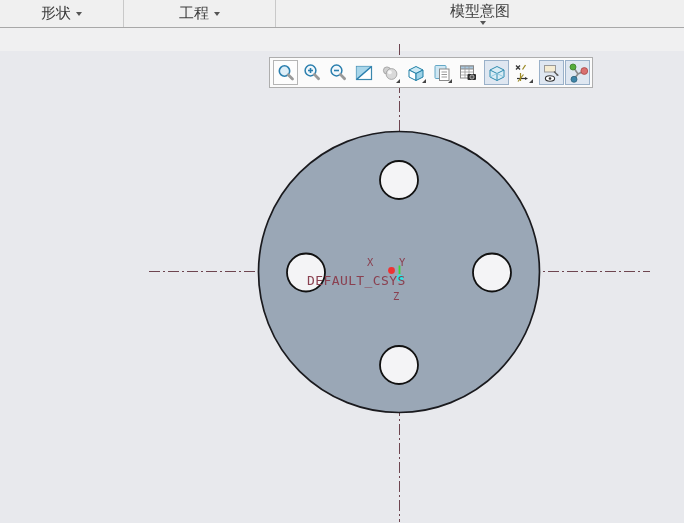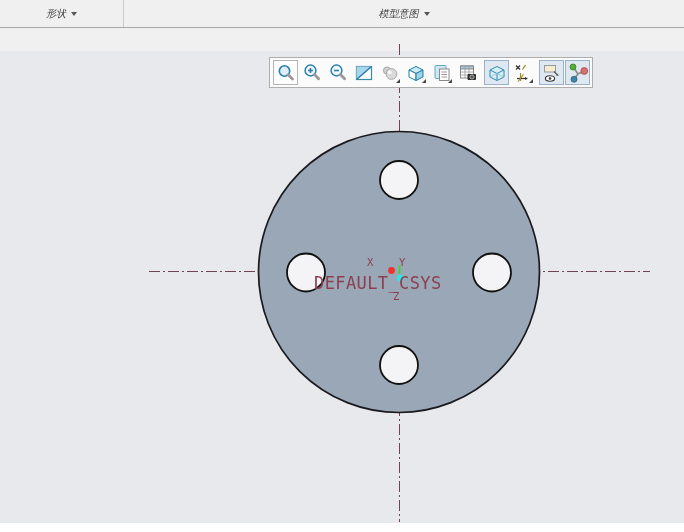--- a/index.html
+++ b/index.html
@@ -6,22 +6,22 @@
   body{width:684px;height:532px;overflow:hidden;
        font-family:"Liberation Sans","DejaVu Sans",sans-serif;}
   .app{position:relative;width:684px;height:532px;background:#e8e9ed;}
 
   
   .menubar{position:absolute;left:0;top:0;width:684px;height:27px;
            background:#f0f0f0;border-bottom:1px solid #a8a8a8;
            display:flex;align-items:stretch;}
   .menu-item{display:flex;align-items:center;justify-content:center;
              border-right:1px solid #c9c9c9;cursor:default;
-             color:#3c3c3c;font-size:10px;font-style:italic;}
-  .menu-item:last-child{border-right:none;}
+             color:#3c3c3c;font-size:15px;}
+  .menu-item:last-child{border-right:none;flex-direction:column;}
   .menu-item .caret{width:0;height:0;margin-left:5px;
              border-left:3.5px solid transparent;border-right:3.5px solid transparent;
              border-top:4px solid #555;}
   .mw0{width:123px;}.mw1{width:151px;}.mw2{width:214px;}.mw3{width:109px;}.mw4{flex:1;}
 
   
   .ribbon-strip{position:absolute;left:0;top:28px;width:684px;height:23px;background:#f0f0f1;}
 
   
   .canvas{position:absolute;left:0;top:51px;width:684px;height:472px;background:#e8e9ed;}
@@ -39,36 +39,40 @@
   .tbtn.gap{margin-left:3px;}
   .tbtn svg{display:block;}
   .corner{position:absolute;right:1px;bottom:1px;width:0;height:0;
           border-style:solid;border-width:0 0 4px 4px;
           border-color:transparent transparent #444 transparent;}
 
   
   .cad-text{position:absolute;color:#8a4050;
             font-family:"DejaVu Sans Mono","Liberation Mono",monospace;
             white-space:nowrap;}
-  .csys-name{left:314px;top:222px;font-size:17px;letter-spacing:0.4px;}
+  .csys-name{left:307px;top:222px;font-size:13px;letter-spacing:0.4px;}
   .ax-x{left:367px;top:205px;font-size:10.5px;}
   .ax-y{left:399px;top:205px;font-size:10.5px;}
   .ax-z{left:393px;top:239px;font-size:10.5px;}
 
   
   .status-strip{position:absolute;left:0;top:523px;width:684px;height:9px;background:#ffffff;}
 </style>
 </head>
 <body>
 
 <div class="app">
 
   <div class="menubar">
     <div class="menu-item mw0">
       <span>形状</span>
+      <span class="caret"></span>
+    </div>
+    <div class="menu-item mw1">
+      <span>工程</span>
       <span class="caret"></span>
     </div>
     <div class="menu-item mw4">
       <span>模型意图</span>
       <span class="caret"></span>
     </div>
   </div>
 
   <div class="ribbon-strip"></div>
 

